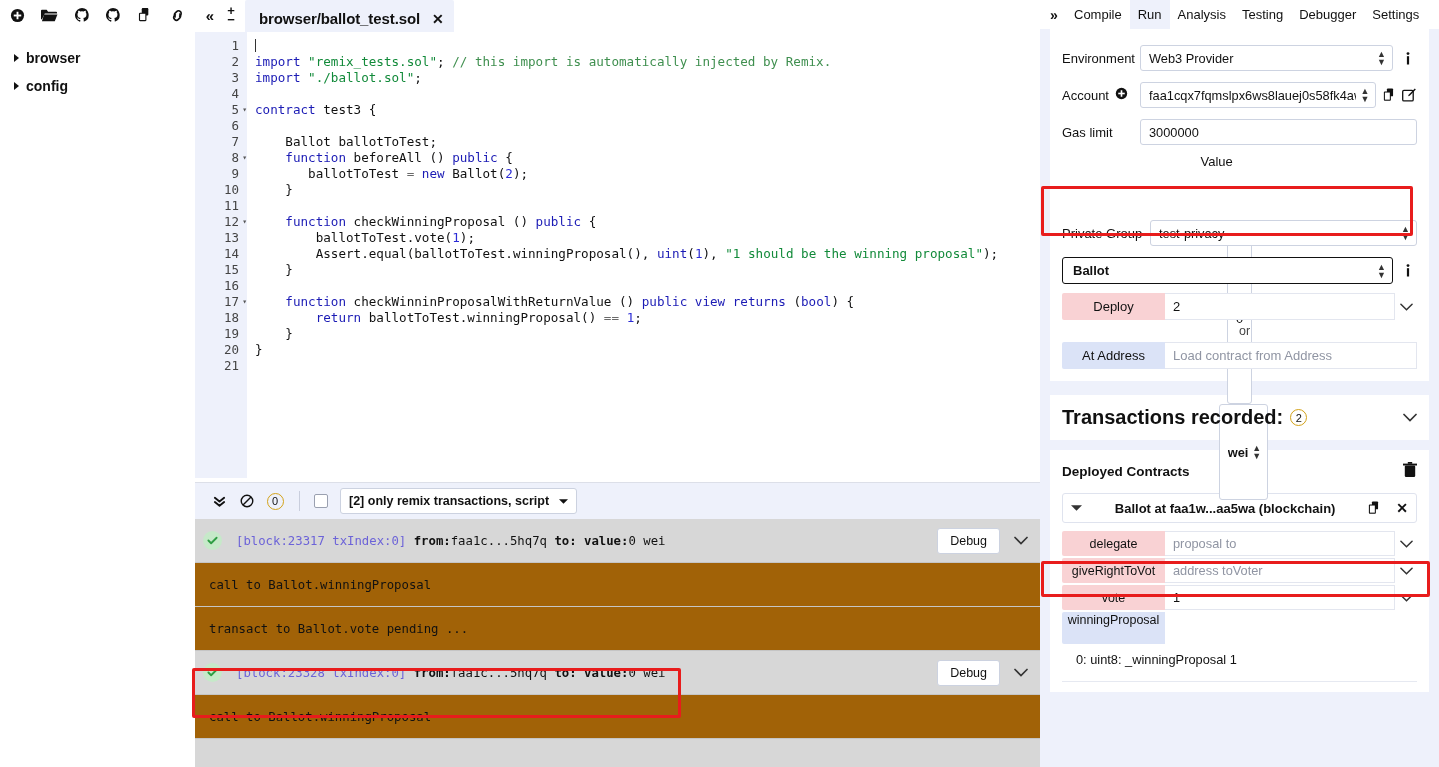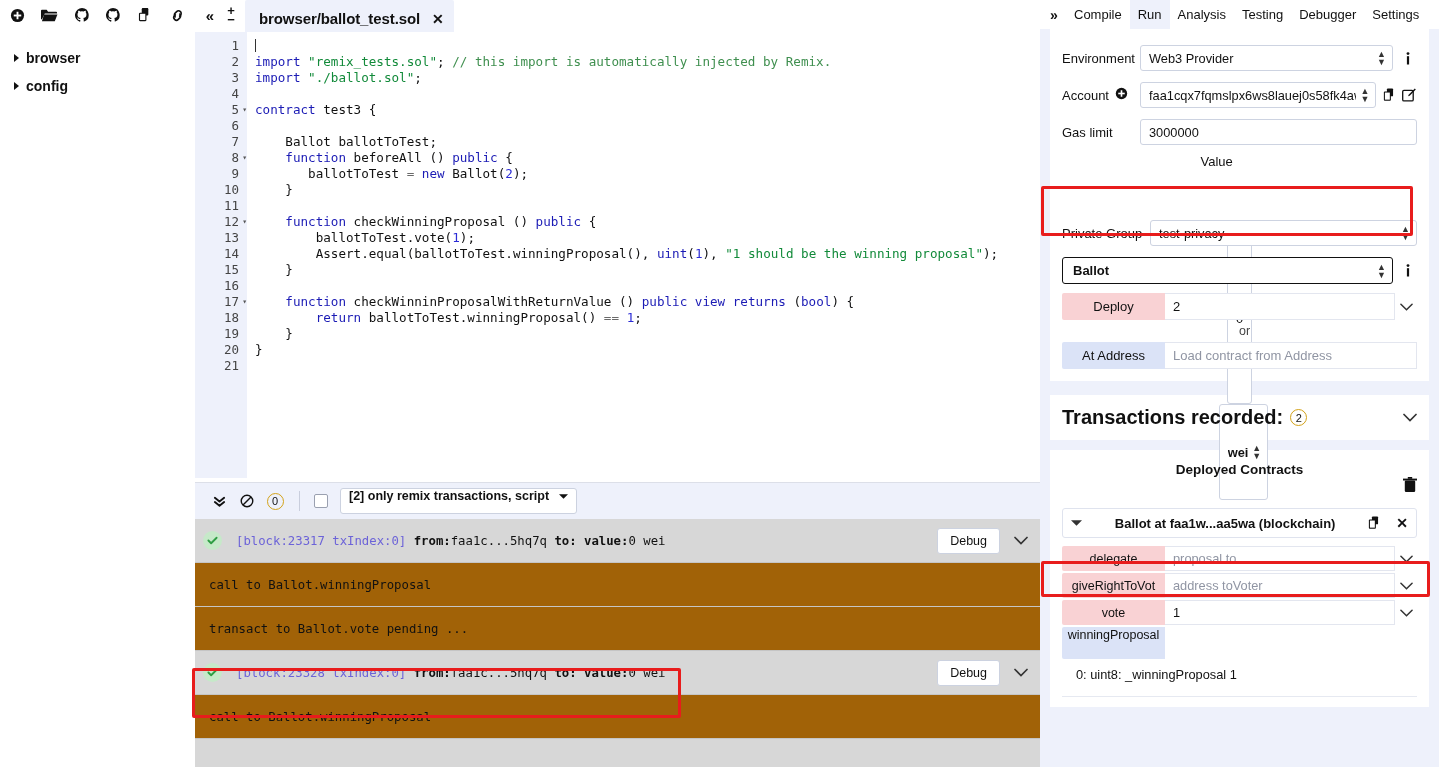--- a/index.html
+++ b/index.html
@@ -93,21 +93,21 @@
   .badge-circle {
     display: inline-flex; align-items: center; justify-content: center;
     width: 17px; height: 17px; border-radius: 50%; border: 1.4px solid #d3a219;
     font-size: 11px; color: #111; font-weight: normal;
   }
   .tb-sep { width: 1px; height: 20px; background: #c9cedd; margin: 0 14px 0 10px; }
   #tb-check { width: 14px; height: 14px; border: 1px solid #9aa0b0; background: #fff;
               border-radius: 2px; margin-right: 12px; cursor: pointer; }
   #filter-select {
     height: 26px; background: #fff; border: 1px solid #ccd2e0; border-radius: 3px;
-    display: flex; padding: 0 8px; gap: 10px;
+    display: flex; align-items: center; padding: 0 8px; gap: 10px;
     font-size: 12.5px; font-weight: bold; color: #111; cursor: pointer;
   }
   #search-wrap { display: flex; align-items: center; margin-left: 12px; }
   #search-btn { width: 27px; height: 26px; background: #dde1ee; border: 1px solid #ccd2e0;
                 border-right: none; border-radius: 3px 0 0 3px; display: flex;
                 align-items: center; justify-content: center; cursor: pointer; }
   #search-input { width: 200px; height: 26px; border: 1px solid #ccd2e0; border-radius: 0 3px 3px 0;
                   padding: 0 8px; font-size: 12.5px; outline: none; background: #fff; color:#111;
                   font-family: "Liberation Sans", sans-serif; }
   #search-input::placeholder { color: #9095a3; }
@@ -205,21 +205,21 @@
   .or-line { text-align: center; font-size: 12.5px; color: #444; margin: 4px 0 4px 0; padding-left: 10px; }
   .chev-sm { width: 22px; display: flex; align-items: center; justify-content: center; cursor: pointer; color:#333; }
 
   #tx-recorded {
     background: #fff; margin: 14px 10px 0 10px; padding: 11px 12px;
     display: flex; align-items: center;
   }
   #tx-recorded .lbl { font-size: 20px; font-weight: bold; color: #111; }
 
   #deployed-card { background: #fff; margin: 10px 10px 0 10px; padding: 12px 12px 10px 12px; }
-  #deployed-head { display: flex; align-items: center; margin-bottom: 12px; flex-direction: column; }
+  #deployed-head { display: flex; align-items: center; margin-bottom: 12px; }
   #deployed-head .lbl { font-size: 13.5px; font-weight: bold; color: #111; }
   .inst-head {
     height: 30px; border: 1px solid #dfe3ee; border-radius: 3px; background: #fff;
     display: flex; align-items: center; padding: 0 8px; margin-bottom: 8px;
   }
   .inst-head .cap { font-size: 13px; font-weight: bold; color: #111; flex: 1 1 auto;
                     text-align: center; }
   .fn-row { display: flex; align-items: center; margin-bottom: 2px; }
   .fn-btn {
     background: #f9d2d4; height: 25px; width: 103px; flex: 0 0 103px;

